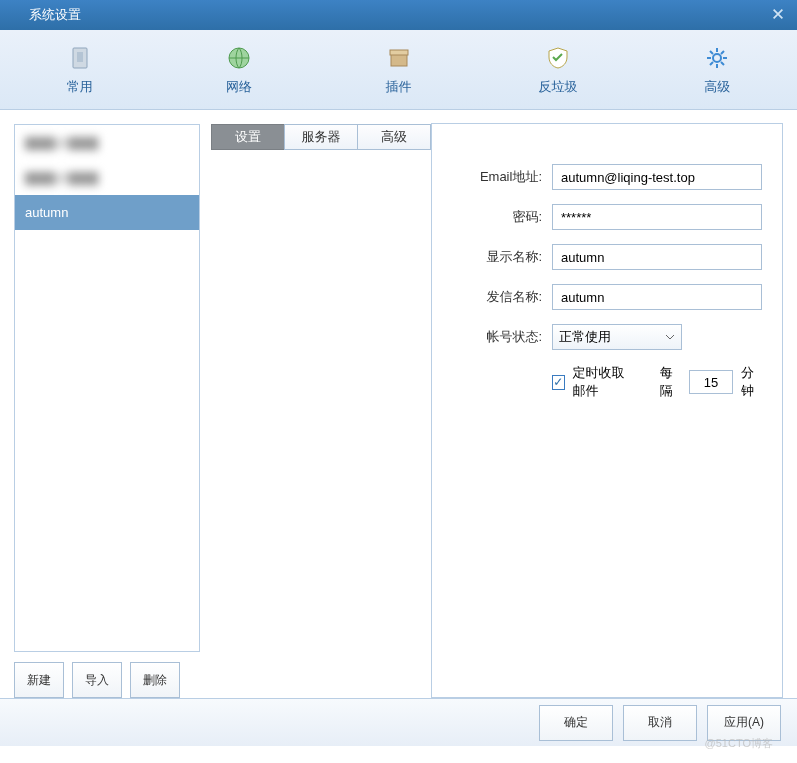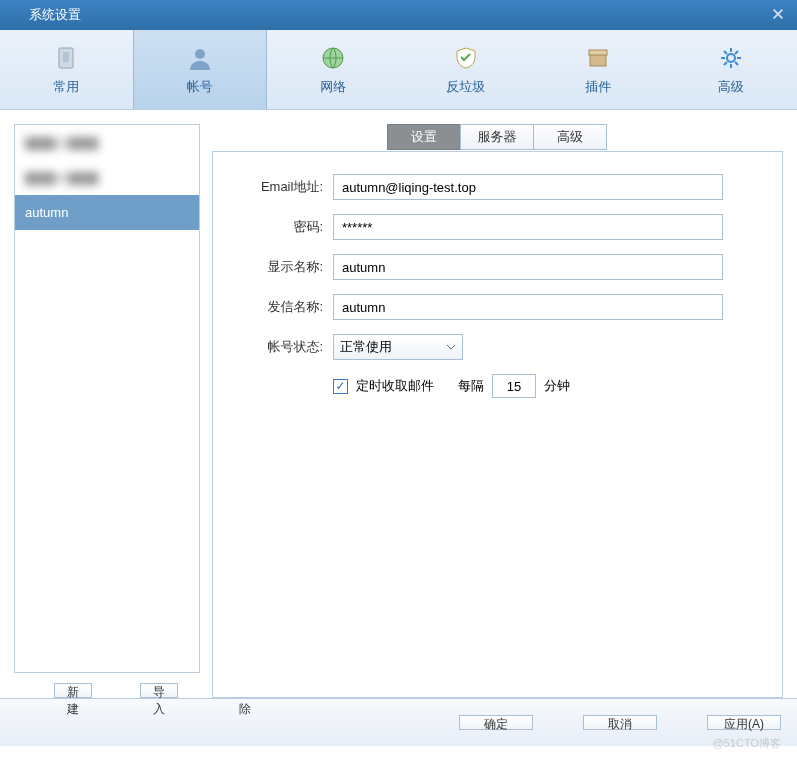--- a/index.html
+++ b/index.html
@@ -3,51 +3,51 @@
 <meta charset="utf-8">
 <style>
 * { box-sizing: border-box; margin: 0; padding: 0; font-family: "Microsoft YaHei", "SimSun", sans-serif; font-size: 13px; }
 body { background: #fff; width: 797px; height: 763px; overflow: hidden; }
 
 .titlebar { height: 30px; background: linear-gradient(#3d82c4, #2e6fa8); color: #fff; display: flex; align-items: center; padding: 0 10px; justify-content: space-between; }
 .titlebar .title { font-size: 13px; margin-left: 19px; }
 .titlebar .close { width: 16px; height: 16px; cursor: pointer; color: #cfe3f4; }
 
 .toolbar { height: 80px; background: linear-gradient(#eaf1fa, #dbe8f6); border-bottom: 1px solid #b9cee4; display: flex; }
-.tool-item { flex: 1; display: flex; flex-direction: column; align-items: center; justify-content: center; gap: 6px; cursor: pointer; color: #2a639b; }
+.tool-item { flex: 1; display: flex; flex-direction: column; align-items: center; justify-content: center; gap: 6px; cursor: pointer; color: #2a639b; border-radius: 28px; }
 .tool-item.selected { background: linear-gradient(#cde0f2, #b8d3ec); border-left: 1px solid #9dbbd9; border-right: 1px solid #9dbbd9; }
 .tool-icon { width: 28px; height: 28px; display: flex; align-items: center; justify-content: center; }
 
 .body-area { display: flex; padding: 14px 14px 0 14px; gap: 12px; height: 588px; }
 .sidebar { width: 186px; display: flex; flex-direction: column; }
 .account-list { flex: 1; border: 1px solid #b9cee4; background: #fff; overflow: hidden; }
 .account-row { height: 35px; display: flex; align-items: center; padding: 0 10px; color: #444; }
 .account-row.blurred { filter: blur(4px); color: #999; }
 .account-row.selected { background: #6f9fc9; color: #fff; }
 
 .side-buttons { display: flex; gap: 8px; margin-top: 10px; }
-.btn { height: 15px; padding: 0 12px; background: linear-gradient(#fff,#f0f4f8); border: 1px solid #a9bfd6; cursor: pointer; color: #333; font-size: 12px; margin-left: 40px; }
+.btn { height: 36px; padding: 0 12px; background: linear-gradient(#fff,#f0f4f8); border: 1px solid #a9bfd6; cursor: pointer; color: #333; font-size: 12px; }
 
-.main-panel { flex: 1; display: flex; flex-direction: column; }
+.main-panel { flex: 1; display: flex; }
 .sub-tabs { height: 28px; display: flex; justify-content: center; gap: 0; }
 .sub-tab { width: 74px; height: 26px; border: 1px solid #a9bfd6; background: linear-gradient(#fdfdfe,#eef3f9); display: flex; align-items: center; justify-content: center; cursor: pointer; color: #333; margin-left: -1px; }
 .sub-tab.active { background: #8a8f94; color: #fff; border-color: #7a7f84; }
 
-.form-box { flex: 1; border: 1px solid #b9cee4; padding: 22px 20px 20px 20px; background: #fff; margin-top: -1px; }
+.form-box { flex: 1; border: 1px solid #b9cee4; padding: 40px 20px 20px 20px; background: #fff; margin-top: -1px; }
 .form-row { display: flex; align-items: center; margin-bottom: 14px; gap: 10px; }
 .form-row label { width: 90px; text-align: right; color: #333; }
 .text-input { flex: 1; height: 26px; border: 1px solid #a9bfd6; padding: 0 8px; font-size: 13px; max-width: 390px; }
 .select-input { width: 130px; height: 26px; border: 1px solid #a9bfd6; background: linear-gradient(#fff,#eef3f9); padding: 0 6px; display: flex; align-items: center; justify-content: space-between; cursor: pointer; }
 .checkbox-row { display: flex; align-items: center; gap: 8px; margin-left: 100px; margin-top: 4px; }
 .cb { width: 15px; height: 15px; border: 1px solid #3a7bc0; background: #fff; display: flex; align-items: center; justify-content: center; color: #2e6fa8; font-size: 12px; }
 .small-input { width: 44px; height: 24px; border: 1px solid #a9bfd6; text-align: center; }
 
 .footer { height: 48px; border-top: 1px solid #b9cee4; background: linear-gradient(#f7fafd,#e7eef7); display: flex; align-items: center; justify-content: flex-end; padding: 0 16px; gap: 10px; }
 .footer .btn { width: 74px; }
-.watermark { position: absolute; right: 16px; bottom: 12px; color: #b9b9b9; font-size: 11px; opacity: .7; pointer-events: none; }
+.watermark { position: absolute; right: 24px; bottom: 12px; color: #b9b9b9; font-size: 11px; opacity: .7; pointer-events: none; }
 </style>
 </head>
 <body>
 
 <div class="titlebar">
   <span class="title">系统设置</span>
   <span class="close">
     <svg viewBox="0 0 16 16" width="14" height="14">
         <path d="M3 3l10 10M13 3L3 13" stroke="currentColor" stroke-width="2" fill="none"></path>
       </svg>
@@ -57,55 +57,46 @@
 <div class="toolbar">
   <div class="tool-item">
     <span class="tool-icon">
       <svg width="26" height="26" viewBox="0 0 26 26">
           <rect x="6" y="3" width="14" height="20" rx="1" fill="#cfd9e3" stroke="#8fa5bc"></rect>
           <rect x="10" y="7" width="6" height="10" fill="#b4c4d4"></rect>
         </svg>
     </span>
     <span>常用</span>
   </div>
-  <div class="tool-item selected">
-    <span class="tool-icon">
-      <svg width="28" height="28" viewBox="0 0 28 28">
-          <circle cx="14" cy="10" r="5" fill="#7ea5c9"></circle>
-          <path d="M4 26c0-6 5-9 10-9s10 3 10 9" fill="#7ea5c9"></path>
-        </svg>
-    </span>
-    <span>帐号</span>
-  </div>
   <div class="tool-item">
     <span class="tool-icon">
       <svg width="26" height="26" viewBox="0 0 26 26">
           <circle cx="13" cy="13" r="10" fill="#9fd49f" stroke="#4f9b4f"></circle>
           <path d="M3 13h20M13 3c4 4 4 16 0 20M13 3c-4 4-4 16 0 20" stroke="#4f9b4f" fill="none"></path>
         </svg>
     </span>
     <span>网络</span>
   </div>
   <div class="tool-item">
     <span class="tool-icon">
       <svg width="26" height="26" viewBox="0 0 26 26">
+          <rect x="5" y="8" width="16" height="13" fill="#d4b98a" stroke="#a8895a"></rect>
+          <rect x="4" y="5" width="18" height="5" fill="#e3cda1" stroke="#a8895a"></rect>
+        </svg>
+    </span>
+    <span>插件</span>
+  </div>
+  <div class="tool-item">
+    <span class="tool-icon">
+      <svg width="26" height="26" viewBox="0 0 26 26">
           <path d="M13 3l9 3v6c0 6-4 10-9 11-5-1-9-5-9-11V6z" fill="#fff" stroke="#b7a54a"></path>
           <path d="M8 12l3 3 6-6" stroke="#5aa84f" stroke-width="2" fill="none"></path>
         </svg>
     </span>
     <span>反垃圾</span>
-  </div>
-  <div class="tool-item">
-    <span class="tool-icon">
-      <svg width="26" height="26" viewBox="0 0 26 26">
-          <rect x="5" y="8" width="16" height="13" fill="#d4b98a" stroke="#a8895a"></rect>
-          <rect x="4" y="5" width="18" height="5" fill="#e3cda1" stroke="#a8895a"></rect>
-        </svg>
-    </span>
-    <span>插件</span>
   </div>
   <div class="tool-item">
     <span class="tool-icon">
       <svg width="26" height="26" viewBox="0 0 26 26">
           <circle cx="13" cy="13" r="4" fill="none" stroke="#3e8bd4" stroke-width="2"></circle>
           <g stroke="#3e8bd4" stroke-width="2">
             <path d="M13 3v4M13 19v4M3 13h4M19 13h4M6 6l3 3M17 17l3 3M20 6l-3 3M9 17l-3 3"></path>
           </g>
         </svg>
     </span>

